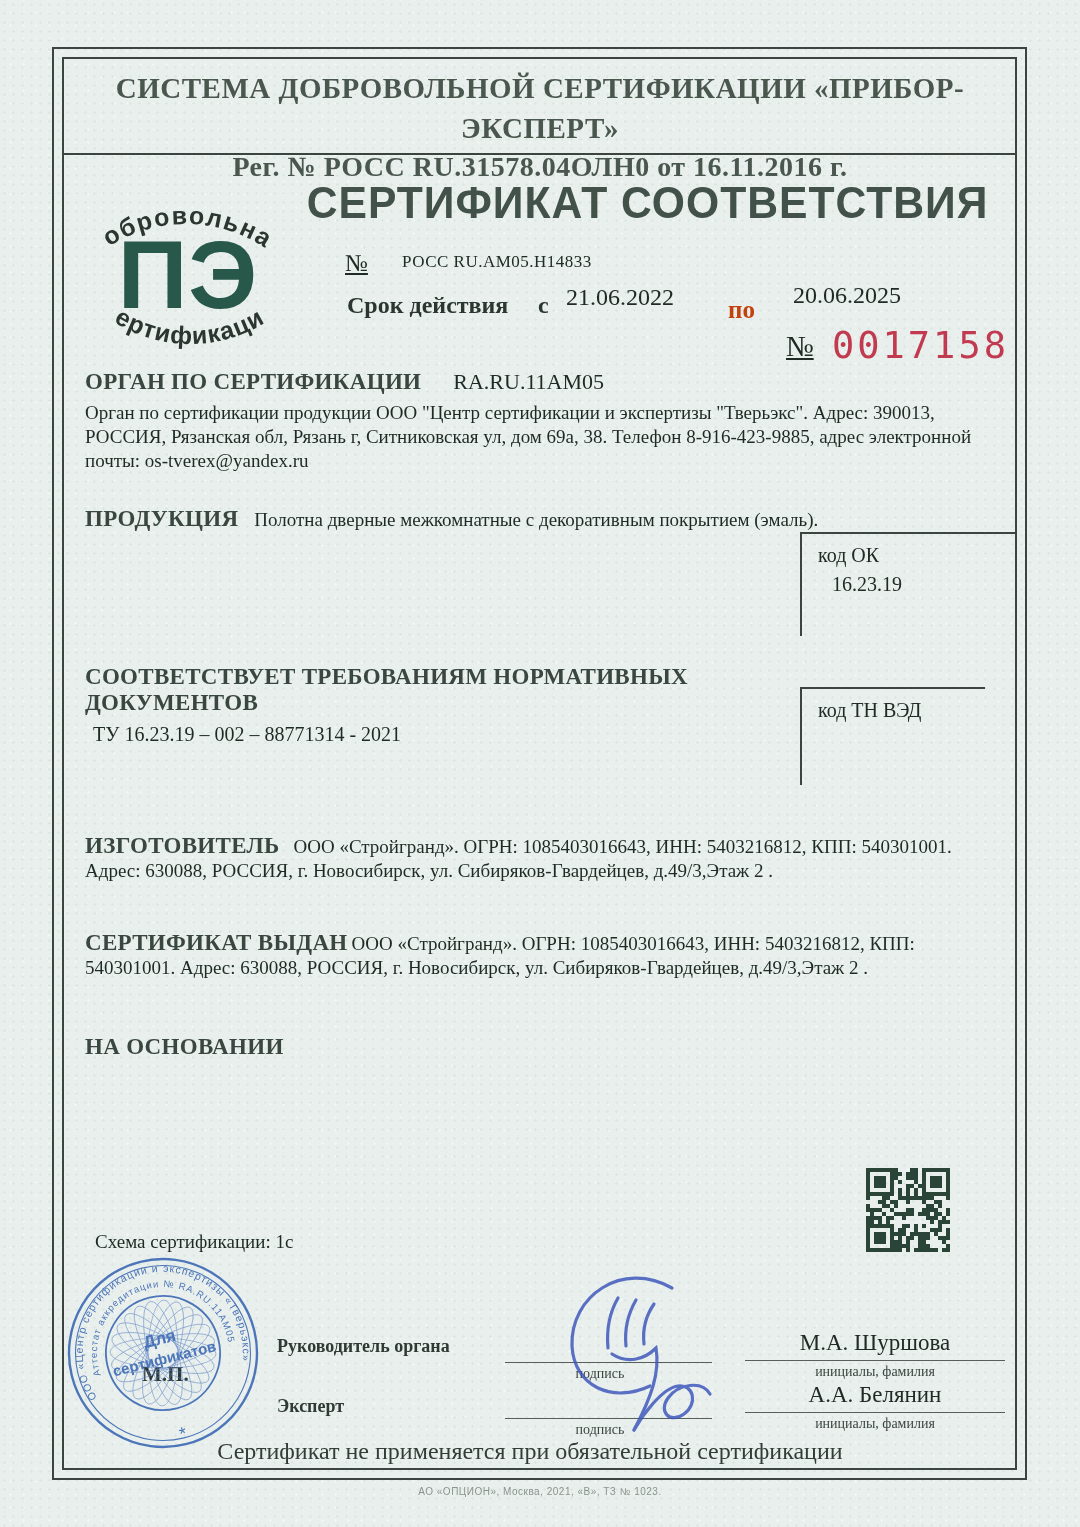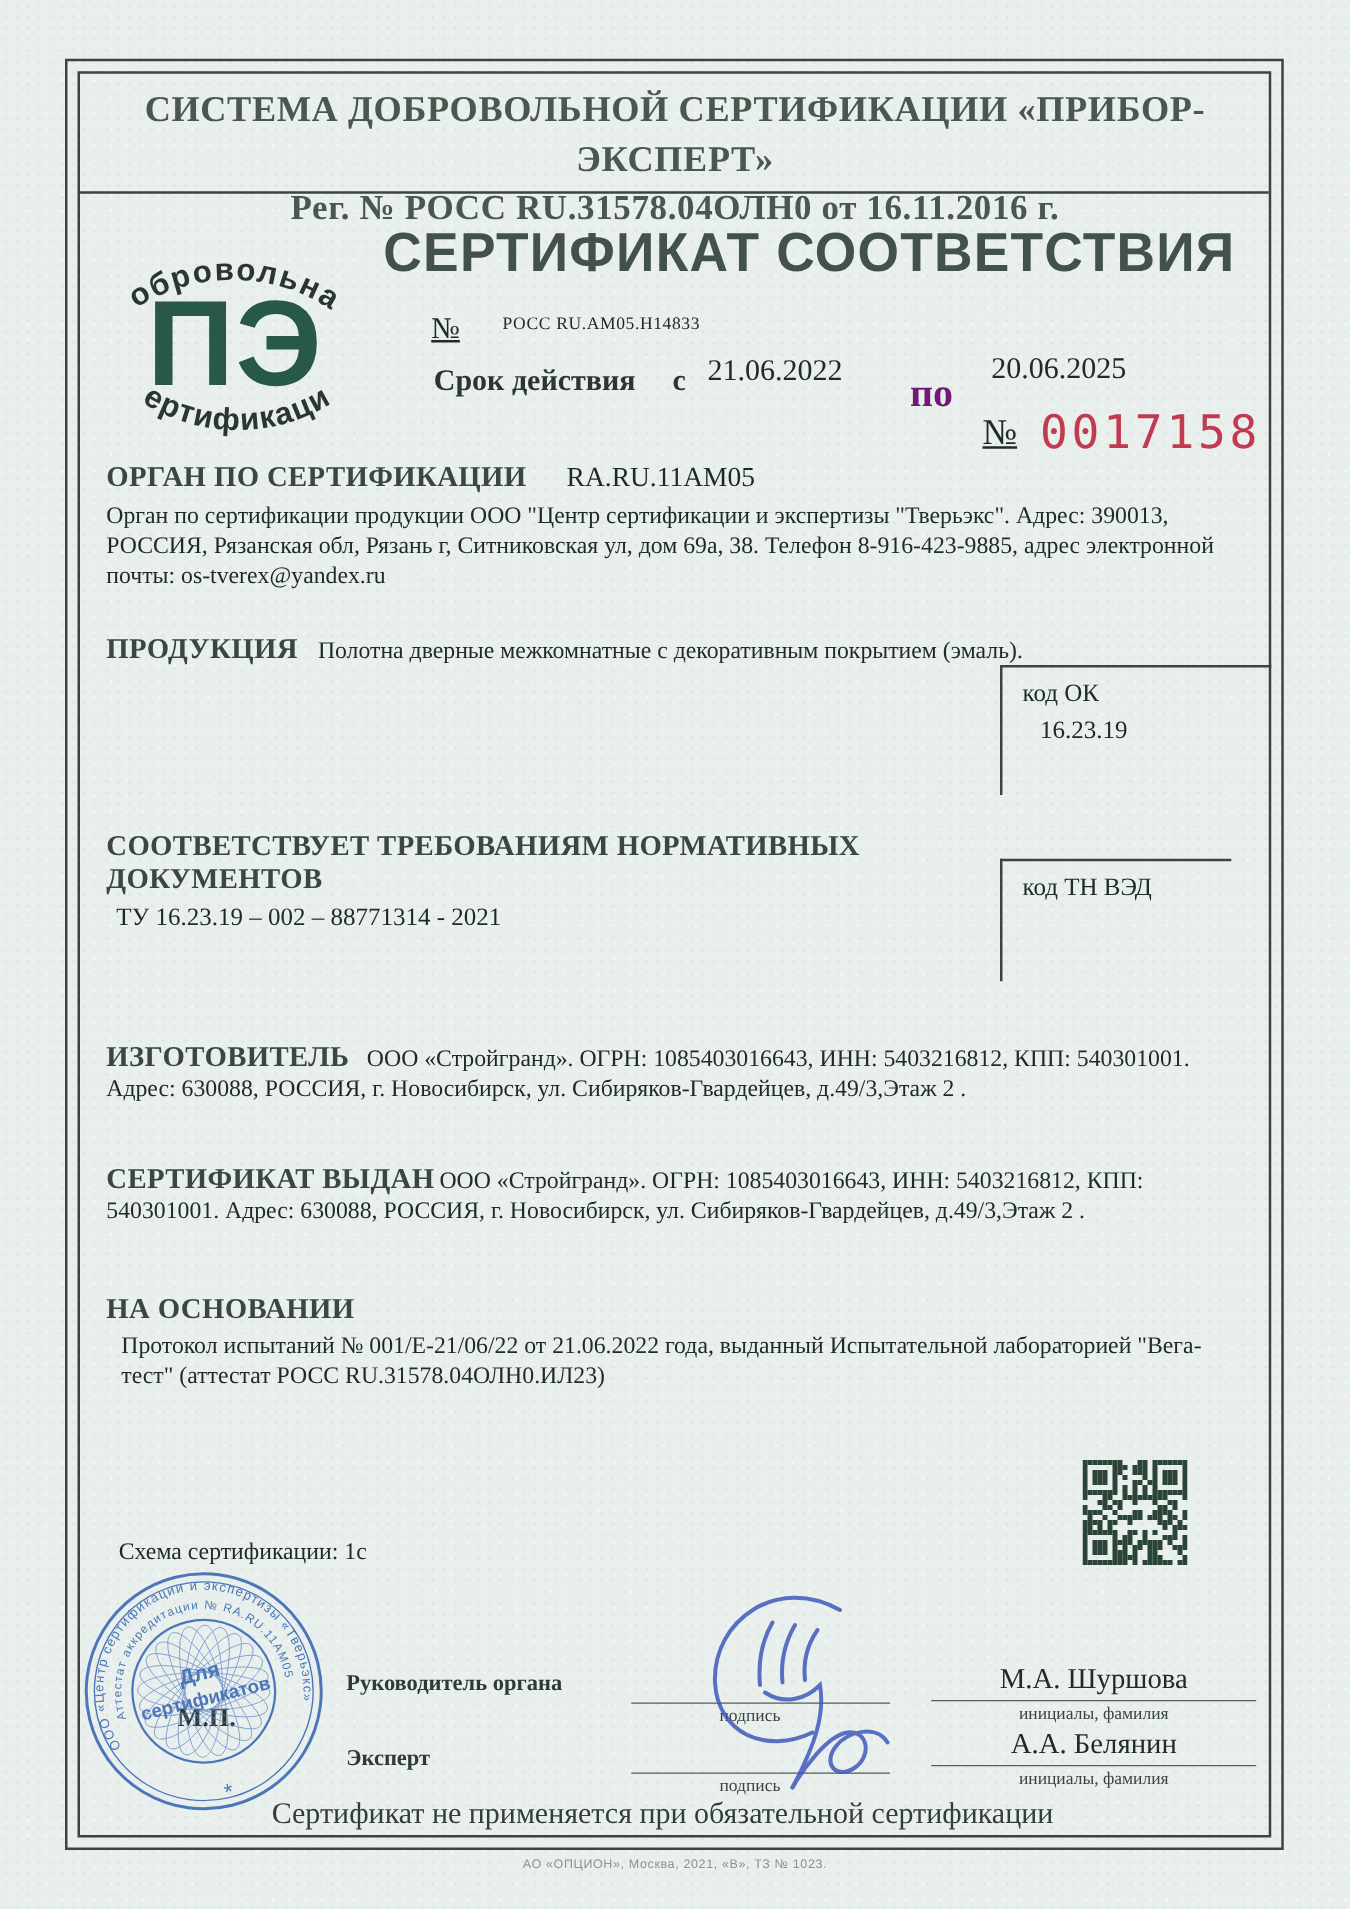--- a/index.html
+++ b/index.html
@@ -17,25 +17,25 @@
   .frame-inner{left:62px;top:57px;width:951px;height:1409px;border:2px solid #3b443e;}
   .hdr-sep{left:64px;top:153px;width:951px;height:2px;background:#3b443e;}
   .hdr{left:70px;top:68px;width:940px;text-align:center;color:#4a574f;
        font-weight:bold;letter-spacing:.5px;}
   .hdr .l1{font-size:29px;line-height:40px;}
   .hdr .l2{font-size:28px;line-height:38px;}
   .title{left:290px;top:178px;width:715px;text-align:center;
          font-family:"Liberation Sans",sans-serif;font-weight:bold;
          font-size:44px;color:#42524a;letter-spacing:1px;transform:scaleX(.97);}
   .num-label{left:345px;top:250px;font-size:24px;color:#202b25;text-decoration:underline;}
-  .num-value{left:402px;top:252px;font-size:14px;color:#202b25;letter-spacing:.5px;}
+  .num-value{left:402px;top:252px;font-size:17px;color:#202b25;letter-spacing:.5px;}
   .validity{left:347px;top:292px;font-size:24px;font-weight:bold;color:#2c3630;}
   .validity-s{left:538px;top:292px;font-size:24px;font-weight:bold;color:#2c3630;}
   .date-from{left:566px;top:284px;font-size:24px;color:#202b25;}
-  .validity-po{left:728px;top:296px;font-size:32px;font-weight:bold;color:#701a75;}
+  .validity-po{left:728px;top:296px;font-size:25px;font-weight:bold;color:#c2410c;}
   .date-to{left:793px;top:282px;font-size:24px;color:#202b25;}
   .blank-no{left:786px;top:330px;font-size:29px;color:#202b25;text-decoration:underline;}
   .blank-num{left:832px;top:324px;font-family:"DejaVu Sans Mono",monospace;
              font-size:37px;color:#c23a50;letter-spacing:3px;}
   .seclabel{font-weight:bold;font-size:23px;color:#394740;letter-spacing:.3px;
             font-family:"Liberation Serif",serif;}
   .body-t{font-size:19px;color:#1e2a24;line-height:24px;}
   .code-box{border-top:2px solid #3b443e;border-left:2px solid #3b443e;
             padding:10px 0 0 16px;box-sizing:border-box;}
   .code-box .cb-l{font-size:20px;color:#202b25;display:block;}
@@ -120,21 +120,20 @@
 <div class="abs body-t" style="left:85px;top:834px;width:908px;">
   <span class="seclabel" style="margin-right:14px;">ИЗГОТОВИТЕЛЬ</span><span>ООО «Стройгранд». ОГРН: 1085403016643, ИНН: 5403216812, КПП: 540301001. Адрес: 630088, РОССИЯ, г. Новосибирск, ул. Сибиряков-Гвардейцев, д.49/3,Этаж 2 .</span>
 </div>
 
 <div class="abs body-t" style="left:85px;top:931px;width:912px;">
   <span class="seclabel" style="margin-right:4px;text-align:center;">СЕРТИФИКАТ ВЫДАН</span><span>ООО «Стройгранд». ОГРН: 1085403016643, ИНН: 5403216812, КПП: 540301001. Адрес: 630088, РОССИЯ, г. Новосибирск, ул. Сибиряков-Гвардейцев, д.49/3,Этаж 2 .</span>
 </div>
 
 <div class="abs" style="left:85px;top:1034px;width:895px;">
   <div class="seclabel">НА ОСНОВАНИИ</div>
-  <div class="body-t" style="margin:5px 0 0 12px;">Протокол испытаний № 001/Е-21/06/22 от 21.06.2022 года, выданный Испытательной лабораторией "Вега-тест" (аттестат РОСС RU.31578.04ОЛН0.ИЛ23)</div>
 </div>
 
 <div class="abs" style="left:866px;top:1168px;width:88px;height:88px;"><svg width="84" height="84" viewBox="0 0 84 84" fill="#2a4437">
       <rect x="0" y="0" width="4" height="4"></rect>
       <rect x="4" y="0" width="4" height="4"></rect>
       <rect x="8" y="0" width="4" height="4"></rect>
       <rect x="12" y="0" width="4" height="4"></rect>
       <rect x="16" y="0" width="4" height="4"></rect>
       <rect x="20" y="0" width="4" height="4"></rect>
       <rect x="24" y="0" width="4" height="4"></rect>

